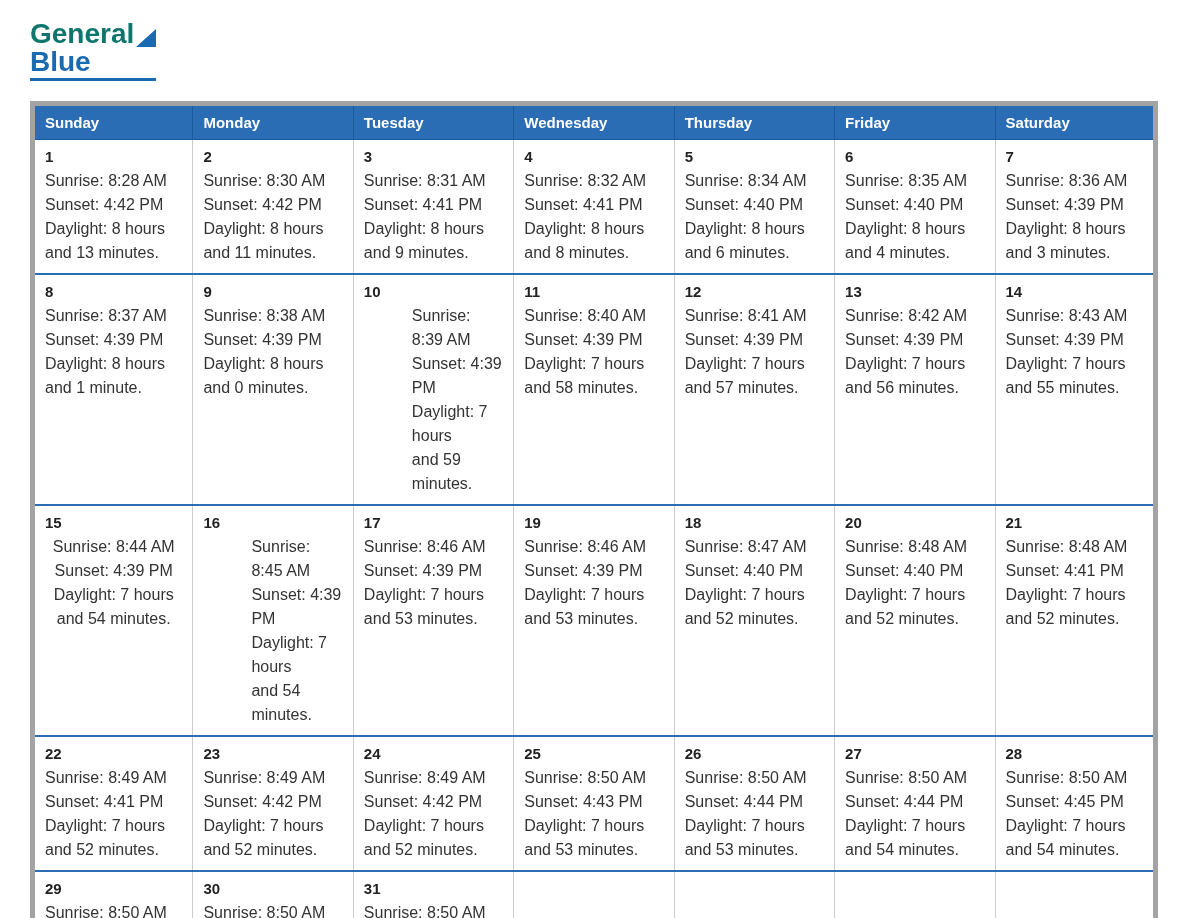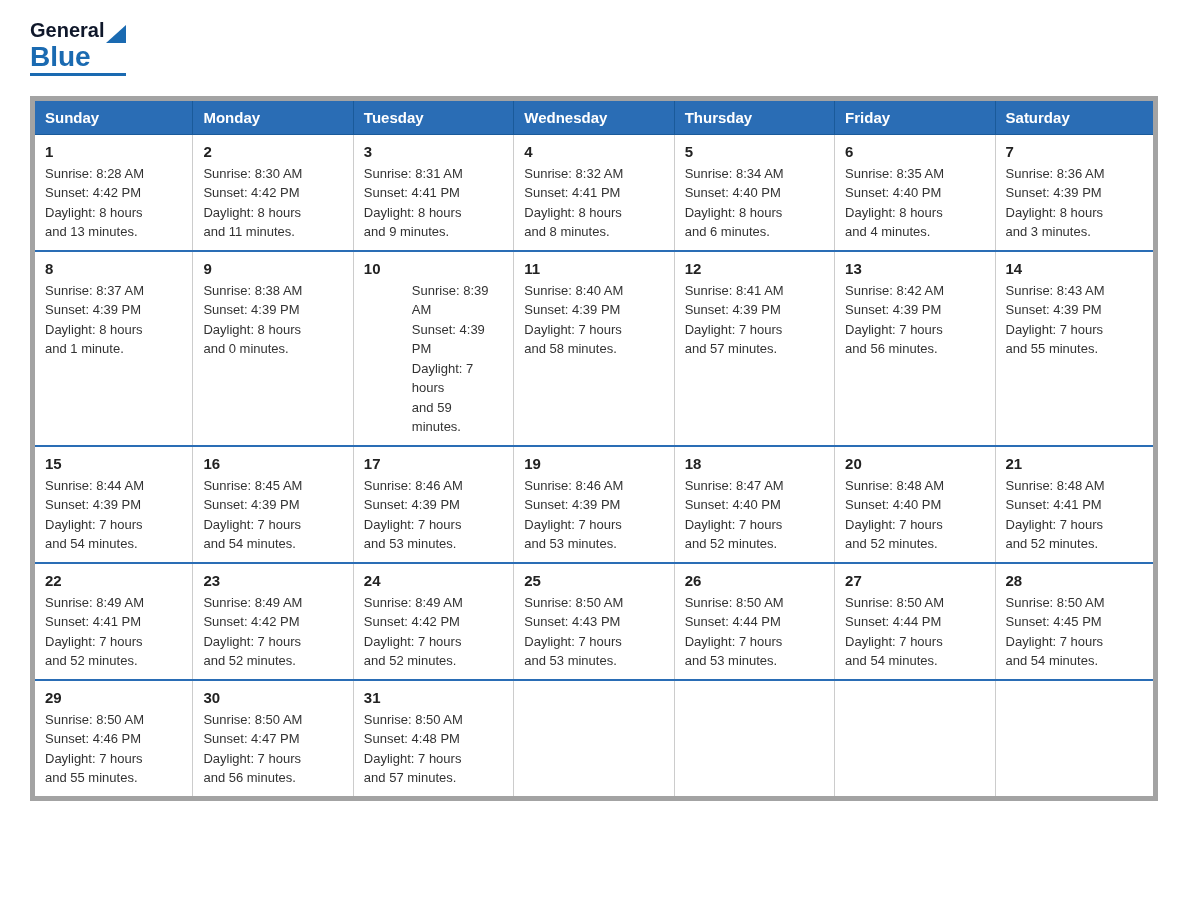--- a/index.html
+++ b/index.html
@@ -15,23 +15,23 @@
       justify-content: space-between;
       align-items: flex-start;
       margin-bottom: 20px;
     }
     .logo {
       display: flex;
       flex-direction: column;
       align-items: flex-start;
     }
     .logo-text {
-      font-size: 20px;
+      font-size: 28px;
       font-weight: bold;
-      color: #0f172a;
+      color: #0f766e;
       line-height: 1;
     }
     .logo-line {
       width: 100%;
       height: 3px;
       background: #1a6ab1;
       margin-top: 2px;
     }
     .title-block {
       text-align: right;
@@ -74,21 +74,21 @@
       background: #fff;
     }
     .day-num {
       font-size: 15px;
       font-weight: bold;
       color: #222;
       margin-bottom: 4px;
       display: block;
     }
     .day-info {
-      font-size: 13px;
+      font-size: 16px;
       line-height: 1.5;
       color: #333;
     }
     .row-border td {
       border-top: 2px solid #2a6db5;
     }
     .logo-wrapper {
       display: flex;
       align-items: center;
       gap: 0px;
@@ -233,28 +233,28 @@
           <span class="day-num">14</span>
           <div class="day-info" style="white-space: pre-line;">Sunrise: 8:43 AM
 Sunset: 4:39 PM
 Daylight: 7 hours
 and 55 minutes.</div>
         </td>
       </tr>
       <tr class="row-border">
         <td>
           <span class="day-num">15</span>
-          <div class="day-info" style="white-space: pre-line;">Sunrise: 8:44 AM
+          <div class="day-info" style="white-space: pre-line; text-align: center;">Sunrise: 8:44 AM
 Sunset: 4:39 PM
 Daylight: 7 hours
 and 54 minutes.</div>
         </td>
         <td>
           <span class="day-num">16</span>
-          <div class="day-info" style="white-space: pre-line;">Sunrise: 8:45 AM
+          <div class="day-info" style="white-space: pre-line; margin-left: 48px;">Sunrise: 8:45 AM
 Sunset: 4:39 PM
 Daylight: 7 hours
 and 54 minutes.</div>
         </td>
         <td>
           <span class="day-num">17</span>
           <div class="day-info" style="white-space: pre-line;">Sunrise: 8:46 AM
 Sunset: 4:39 PM
 Daylight: 7 hours
 and 53 minutes.</div>

